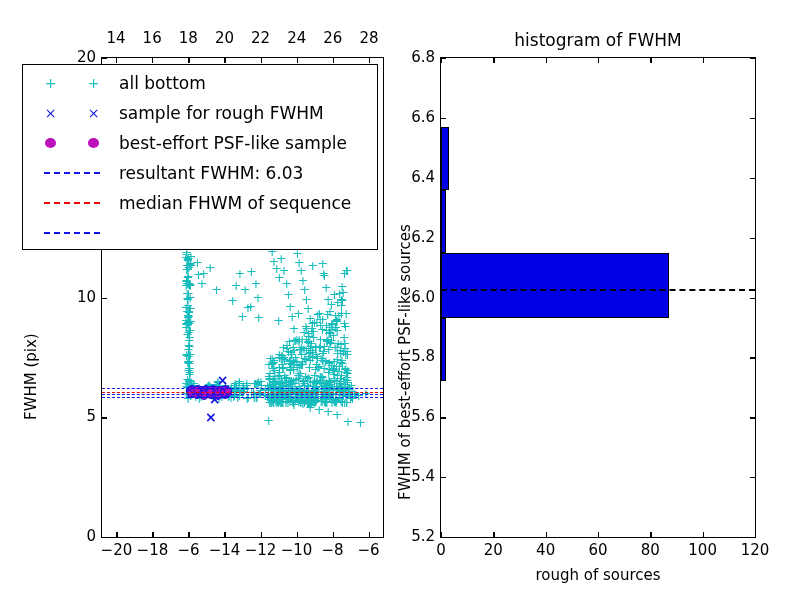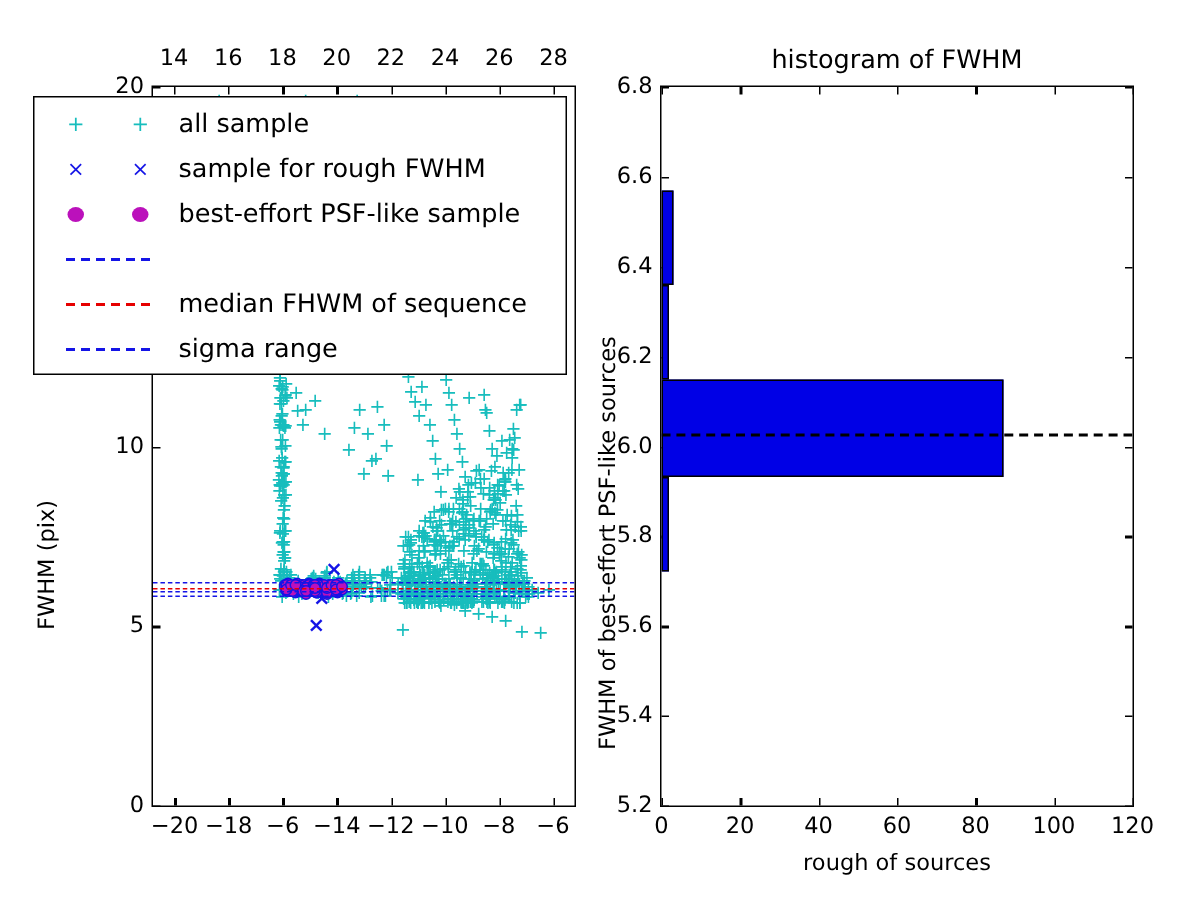--- a/index.html
+++ b/index.html
@@ -1097,49 +1097,49 @@
 
   <div class="axlab vlab" style="left:396px;top:500px;transform:rotate(-90deg);">FWHM of best-effort PSF-like sources</div>
 
   <div class="legend" style="left:22px;top:64px;width:356px;height:186px;">
     <div id="legend-rows">
         <div class="lrow" style="left:6px;top:4px;width:344px;">
           <div class="lmk" style="">
             <div class="mkp" style="color:#17bdbd;">+</div>
             <div class="mkp" style="color:#17bdbd;">+</div>
           </div>
-          <div class="ltxt" style="margin-left:4px;">all sample</div>
+          <div class="ltxt" style="margin-left:4px;">all bottom</div>
         </div>
         <div class="lrow" style="left:6px;top:34px;width:344px;">
           <div class="lmk" style="">
             <div class="mkx" style="color:#1414e6;">×</div>
             <div class="mkx" style="color:#1414e6;">×</div>
           </div>
           <div class="ltxt" style="margin-left:4px;">sample for rough FWHM</div>
         </div>
         <div class="lrow" style="left:6px;top:64px;width:344px;">
           <div class="lmk" style="">
             <div class="mkd" style="background:#bb11bb;"></div>
             <div class="mkd" style="background:#bb11bb;"></div>
           </div>
           <div class="ltxt" style="margin-left:4px;">best-effort PSF-like sample</div>
         </div>
         <div class="lrow" style="left:6px;top:94px;width:344px;">
           <div class="lmk" style="">
             <div class="mkline" style="border-top:2.4px dashed #1414e6;width:56px;"></div>
           </div>
+          <div class="ltxt" style="margin-left:4px;">resultant FWHM: 6.03</div>
         </div>
         <div class="lrow" style="left:6px;top:124px;width:344px;">
           <div class="lmk" style="">
             <div class="mkline" style="border-top:2.4px dashed #e60000;width:56px;"></div>
           </div>
           <div class="ltxt" style="margin-left:4px;">median FHWM of sequence</div>
         </div>
         <div class="lrow" style="left:6px;top:154px;width:344px;">
           <div class="lmk" style="">
             <div class="mkline" style="border-top:2.4px dashed #1414e6;width:56px;"></div>
           </div>
-          <div class="ltxt" style="margin-left:4px;">sigma range</div>
         </div>
       </div>
   </div>
 
 </div>
 
 </body></html>

